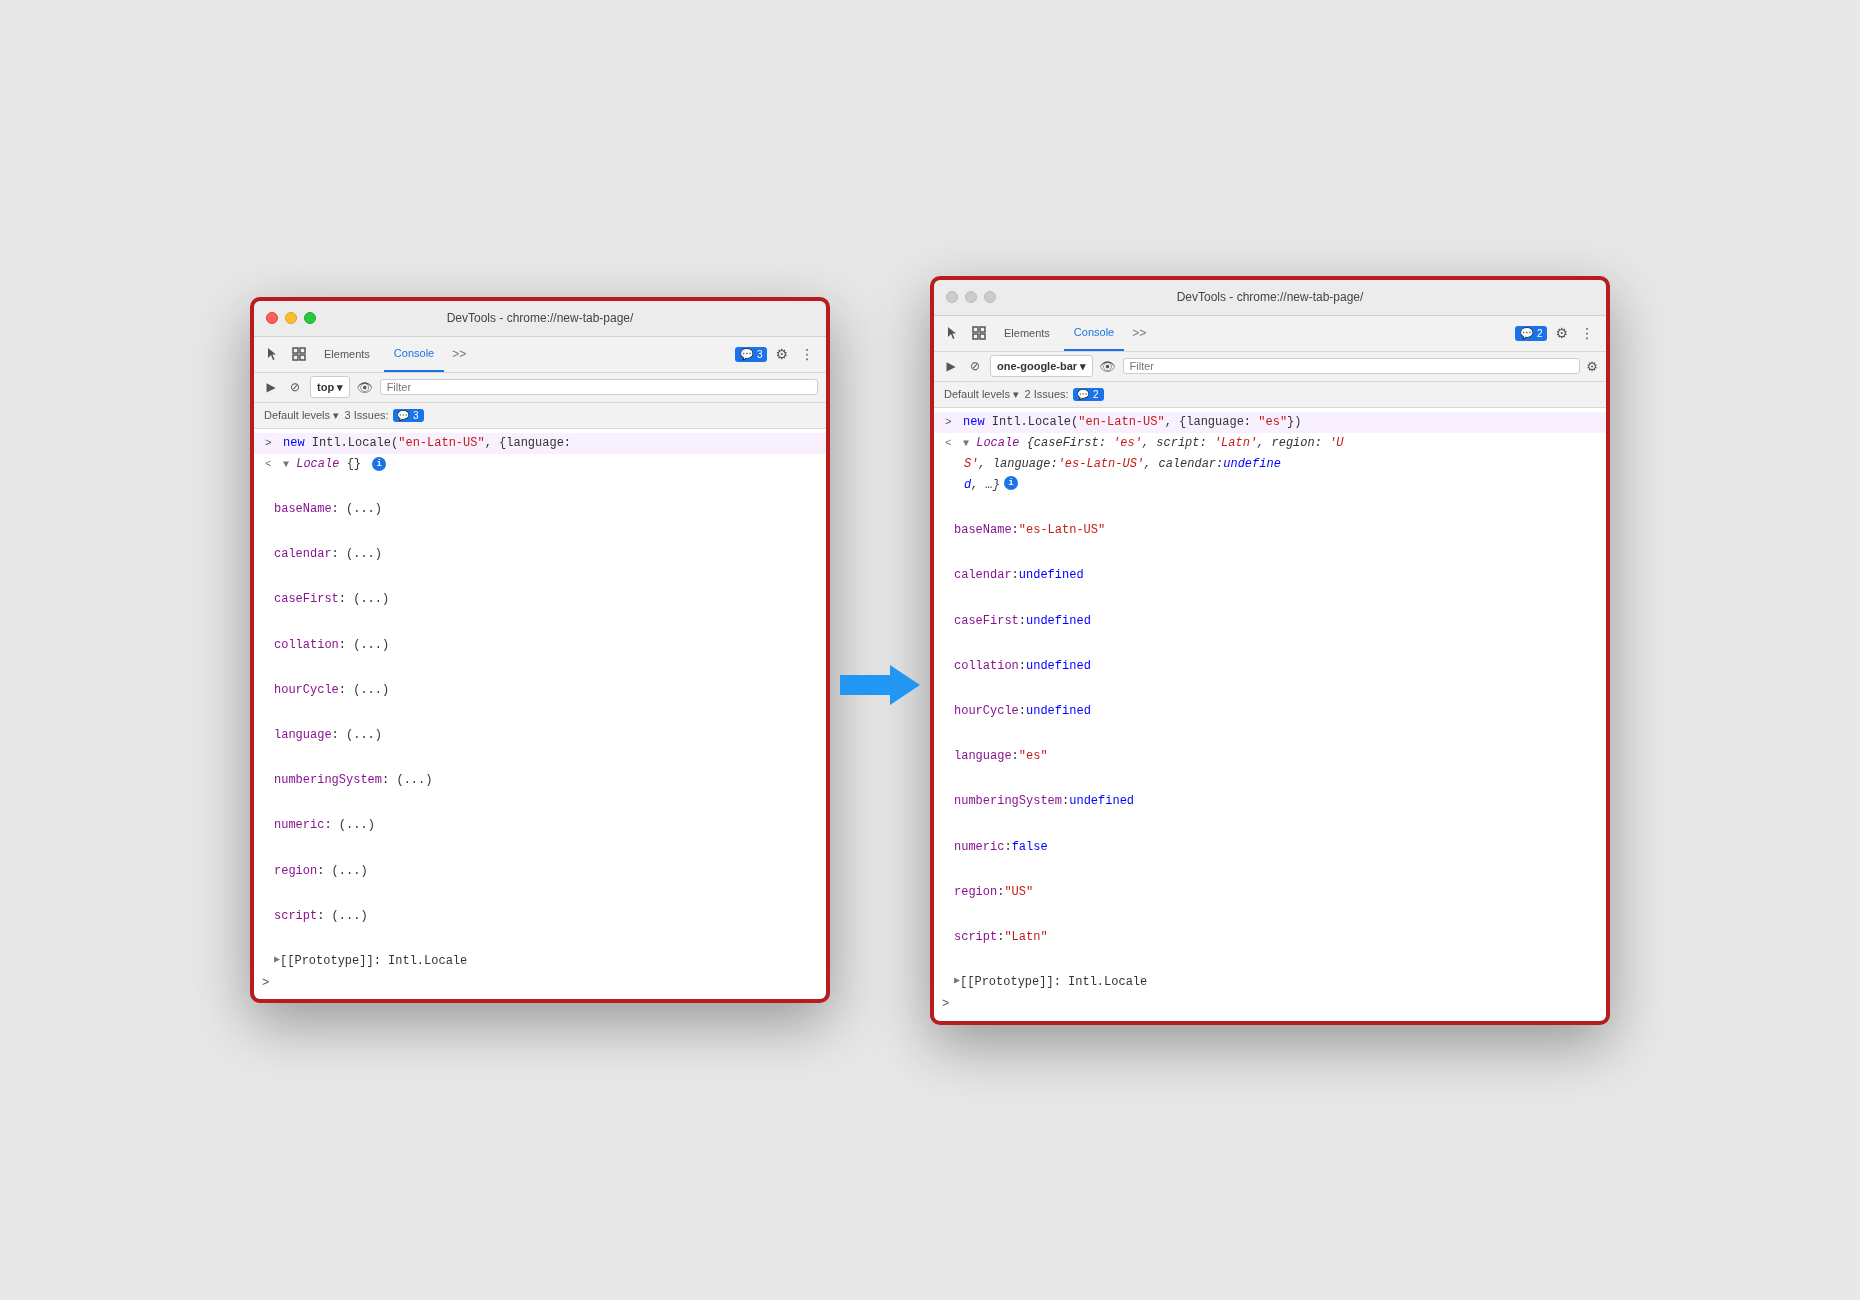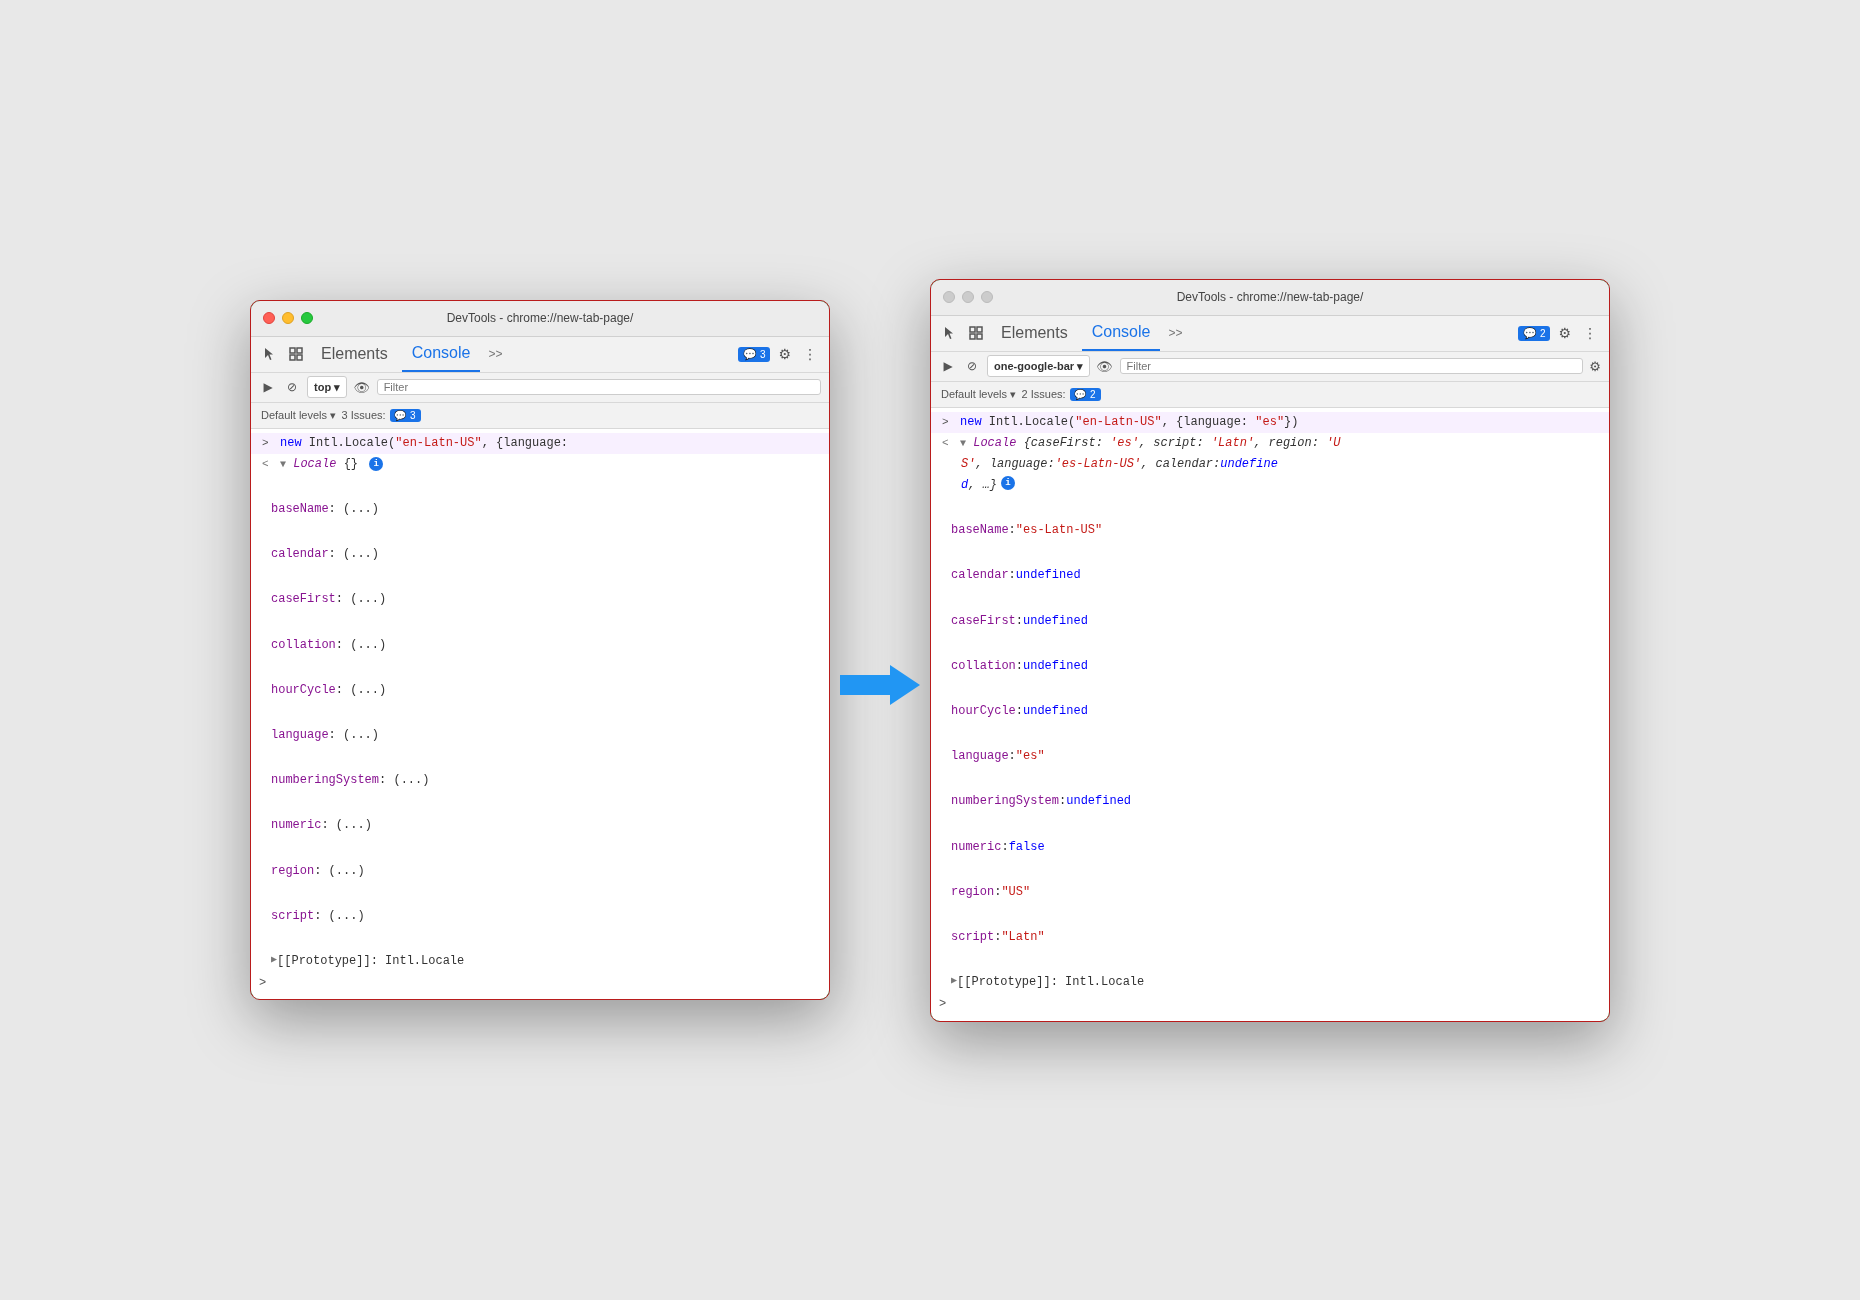--- a/index.html
+++ b/index.html
@@ -31,21 +31,21 @@
       position: relative;
       z-index: 10;
     }
 
     
     .devtools-window {
       border-radius: 10px;
       box-shadow: 0 20px 60px rgba(0,0,0,0.35);
       overflow: hidden;
       background: #15803d;
-      border: 1px solid #b91c1c;
+      border: 4px solid #b91c1c;
     }
 
     .devtools-window.left {
       width: 580px;
     }
 
     .devtools-window.right {
       width: 680px;
     }
 
@@ -108,21 +108,21 @@
       cursor: pointer;
       font-size: 13px;
       color: #555;
     }
 
     .tab-item {
       padding: 0 10px;
       height: 36px;
       display: flex;
       align-items: center;
-      font-size: 16px;
+      font-size: 11px;
       color: #555;
       cursor: pointer;
     }
 
     .tab-item.active {
       color: #1a73e8;
       border-bottom: 2px solid #1a73e8;
       font-weight: 500;
     }
 

